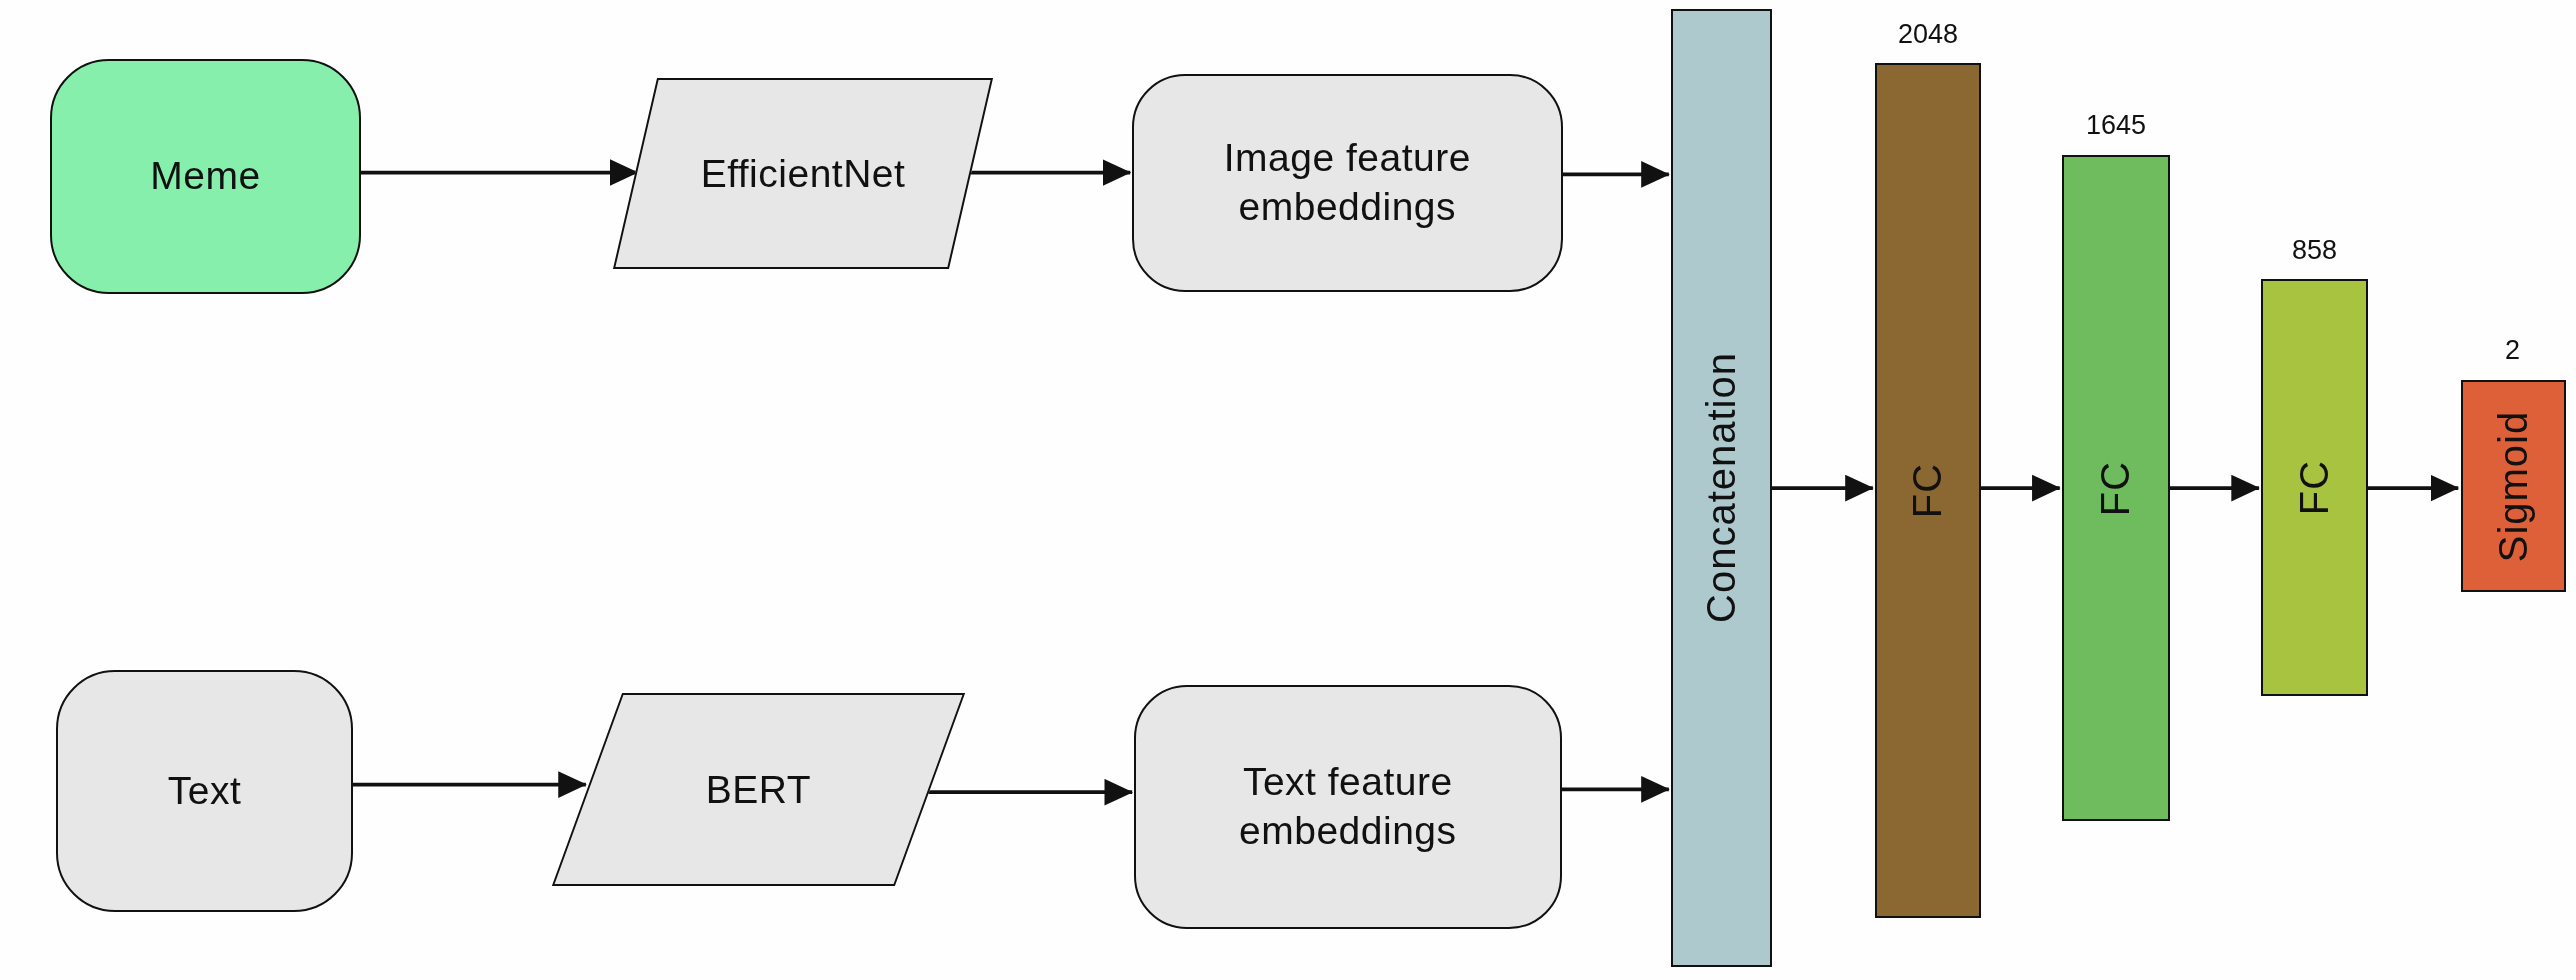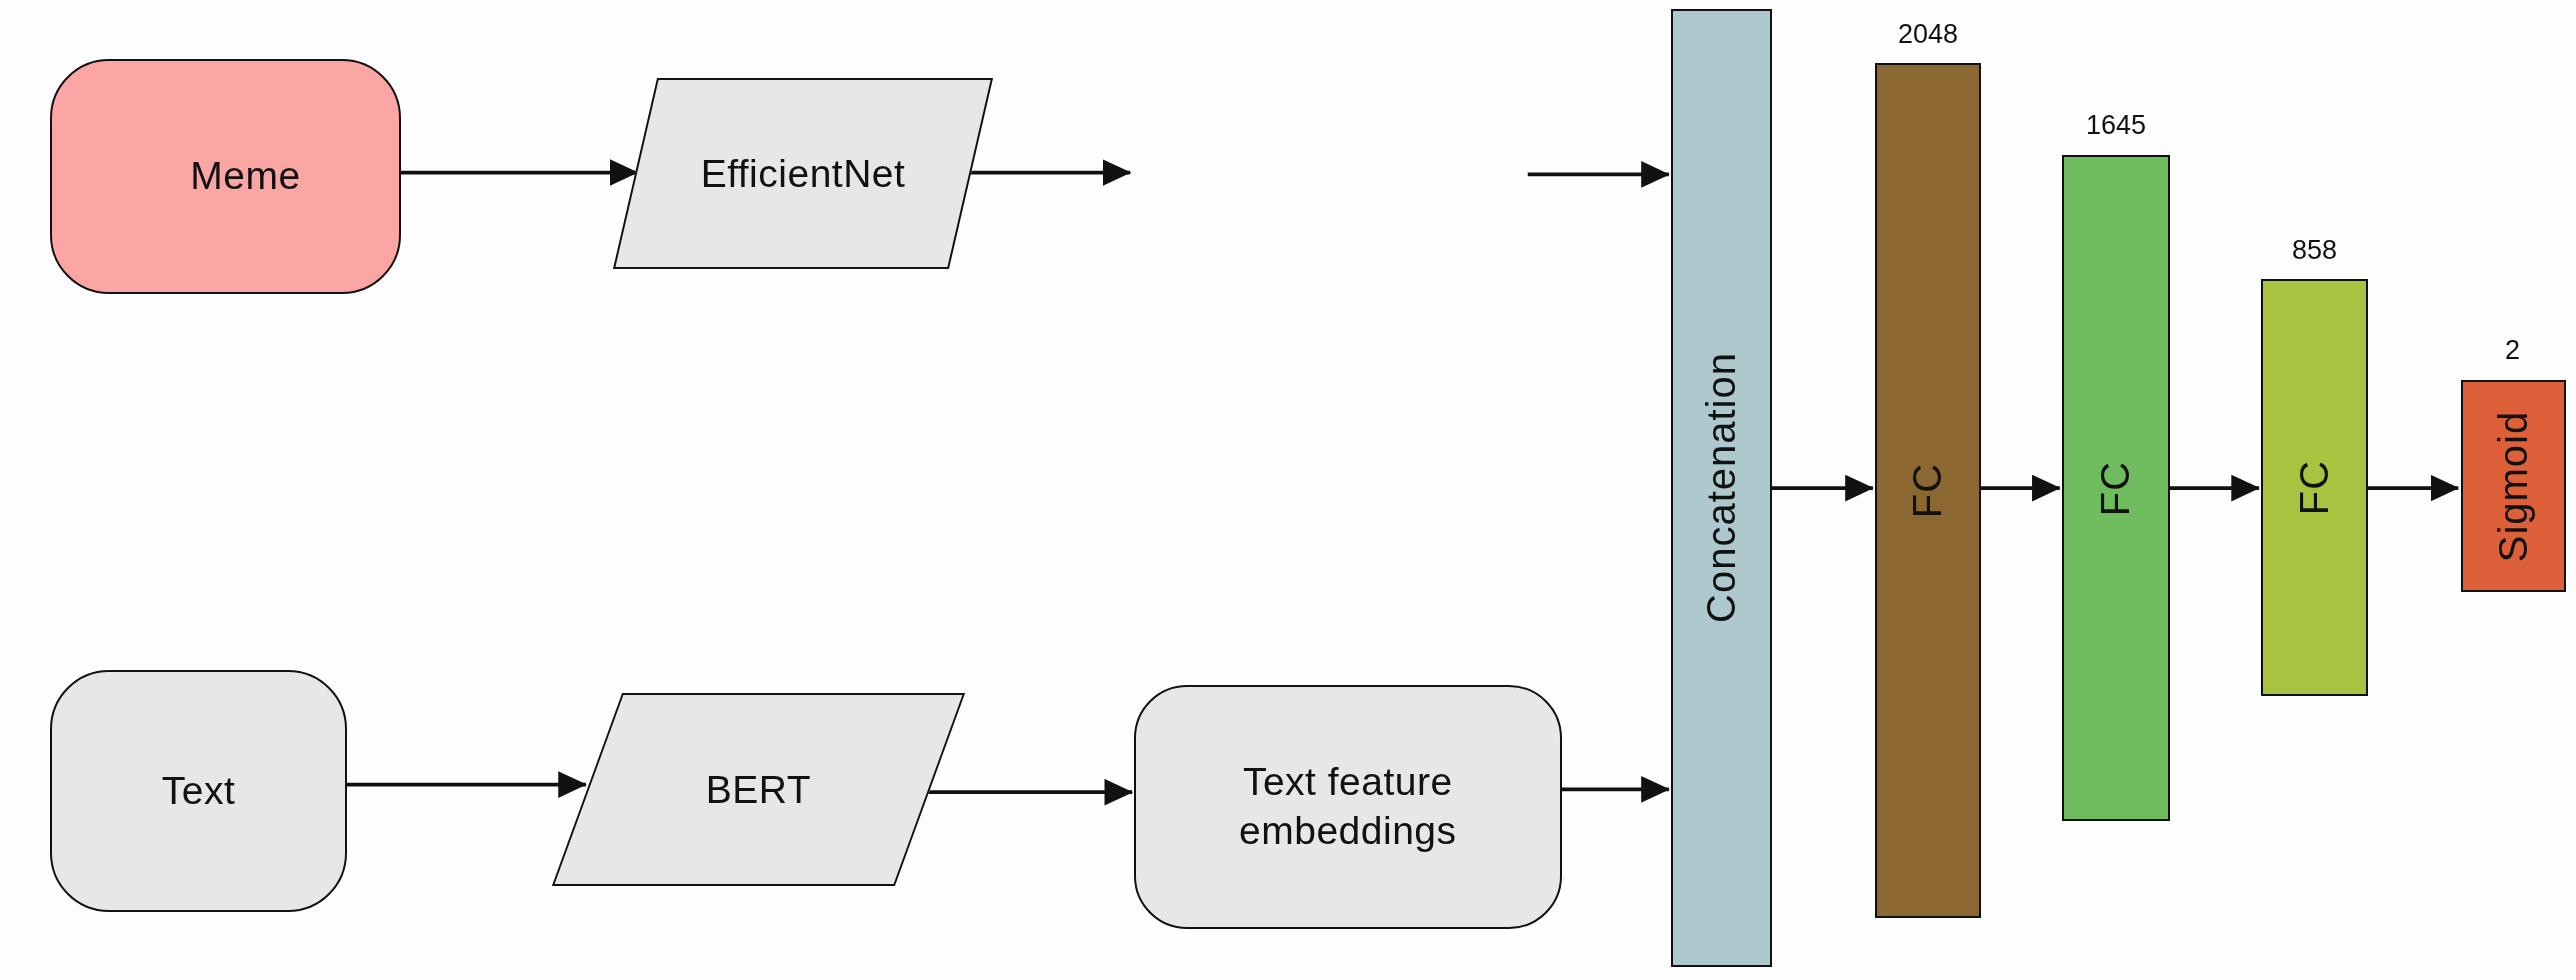--- a/index.html
+++ b/index.html
@@ -37,21 +37,21 @@
     position: absolute; inset: 0;
     display: flex; align-items: center; justify-content: center;
     font-size: 39px; letter-spacing: 0.5px; white-space: nowrap;
   }
   #node-efficientnet { left: 635px; top: 78px; width: 332px; height: 187px; transform: skewX(-13deg); }
   #node-efficientnet .para-inner { transform: skewX(13deg); }
   #node-bert { left: 587px; top: 693px; width: 339px; height: 189px; transform: skewX(-20deg); }
   #node-bert .para-inner { transform: skewX(20deg); }
 
   #node-meme { left: 50px;  top: 59px;  width: 307px; height: 231px; border-radius: 59px; }
-  #node-text { left: 50px;  top: 670px; width: 293px; height: 238px; border-radius: 59px; }
+  #node-text { left: 56px;  top: 670px; width: 293px; height: 238px; border-radius: 59px; }
   #node-image-embeddings { left: 1132px; top: 74px;  width: 396px; height: 214px; border-radius: 53px; padding: 0 15.3px; }
   #node-text-embeddings  { left: 1134px; top: 673px; width: 393px; height: 240px; border-radius: 53px; padding: 0 15.3px; margin-top: 12px; }
 
   
   .bar {
     position: absolute;
     border: 2.9px solid #111111;
   }
   .bar .vlabel {
     position: absolute; inset: 0;
@@ -100,30 +100,33 @@
     <line x1="1602" y1="183" x2="1750" y2="183" marker-end="url(#ah)"></line>
     <line x1="362" y1="823" x2="614" y2="823" marker-end="url(#ah)"></line>
     <line x1="970" y1="831" x2="1187" y2="831" marker-end="url(#ah)"></line>
     <line x1="1601" y1="828" x2="1750" y2="828" marker-end="url(#ah)"></line>
     <line x1="1858" y1="512" x2="1964" y2="512" marker-end="url(#ah)"></line>
     <line x1="2077" y1="512" x2="2160" y2="512" marker-end="url(#ah)"></line>
     <line x1="2275" y1="512" x2="2369" y2="512" marker-end="url(#ah)"></line>
     <line x1="2483" y1="512" x2="2578" y2="512" marker-end="url(#ah)"></line>
   </svg>
 
-  <div id="node-meme" class="rounded-node" style="background: #fca5a5; padding-left: 40px;">
+  <div id="node-meme" class="rounded-node" style="background: #86efac;">
     <span>Meme</span>
   </div>
 
   <div id="node-efficientnet" class="para-node" style="background: rgb(231, 231, 231);">
     <div class="para-inner">
       <span>EfficientNet</span>
     </div>
   </div>
 
+  <div id="node-image-embeddings" class="rounded-node" style="background: rgb(231, 231, 231);">
+    <span>Image feature embeddings</span>
+  </div>
 
   <div id="node-text" class="rounded-node" style="background: rgb(231, 231, 231);">
     <span>Text</span>
   </div>
 
   <div id="node-bert" class="para-node" style="background: rgb(231, 231, 231);">
     <div class="para-inner">
       <span>BERT</span>
     </div>
   </div>

